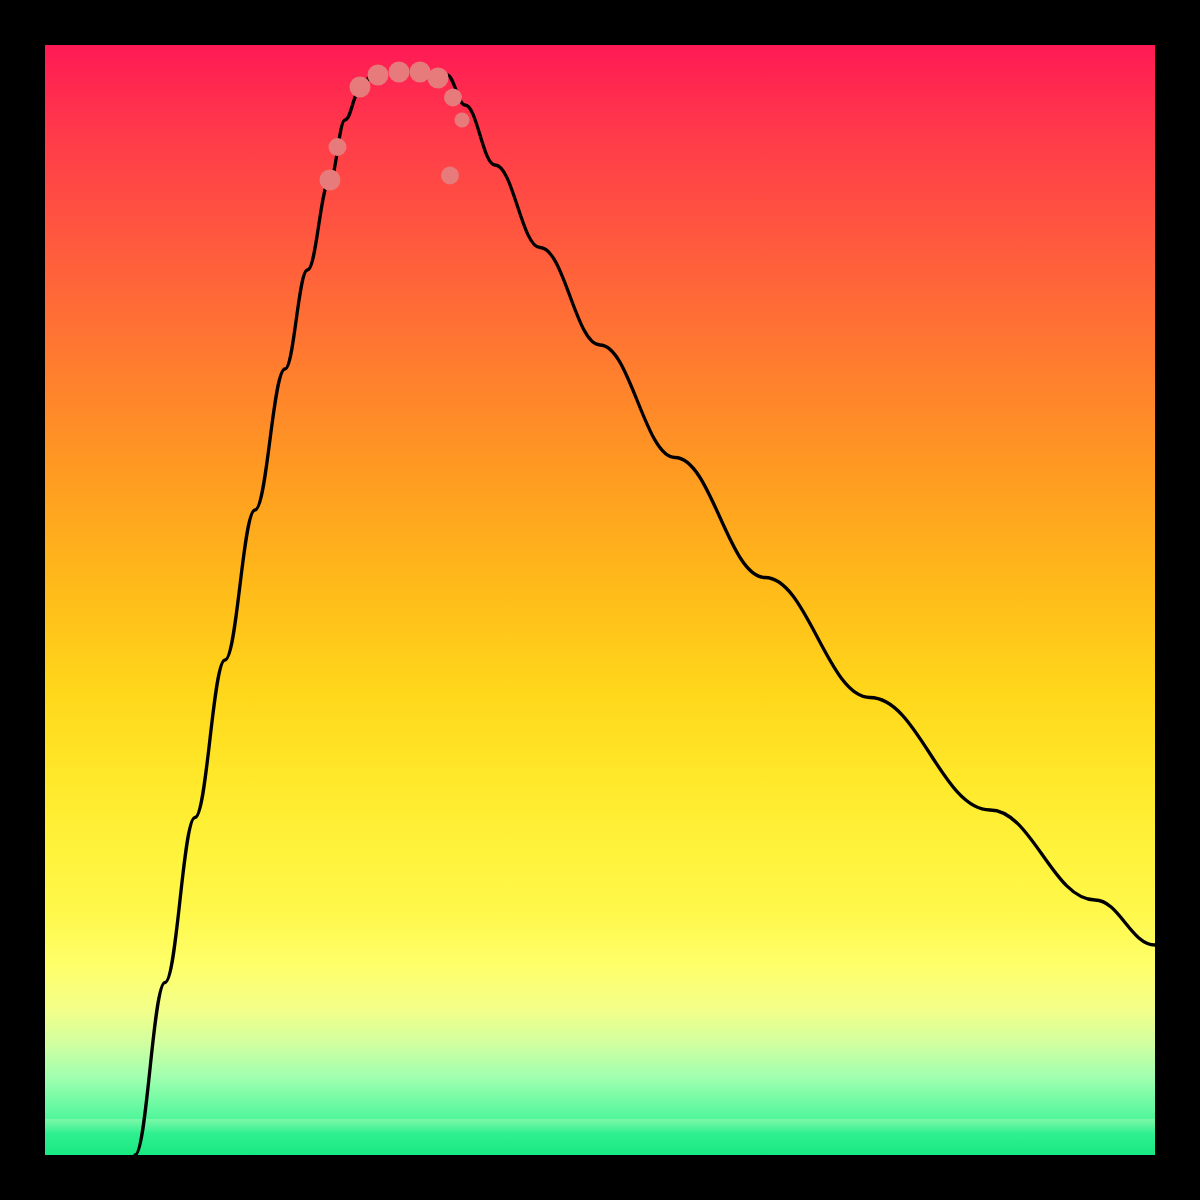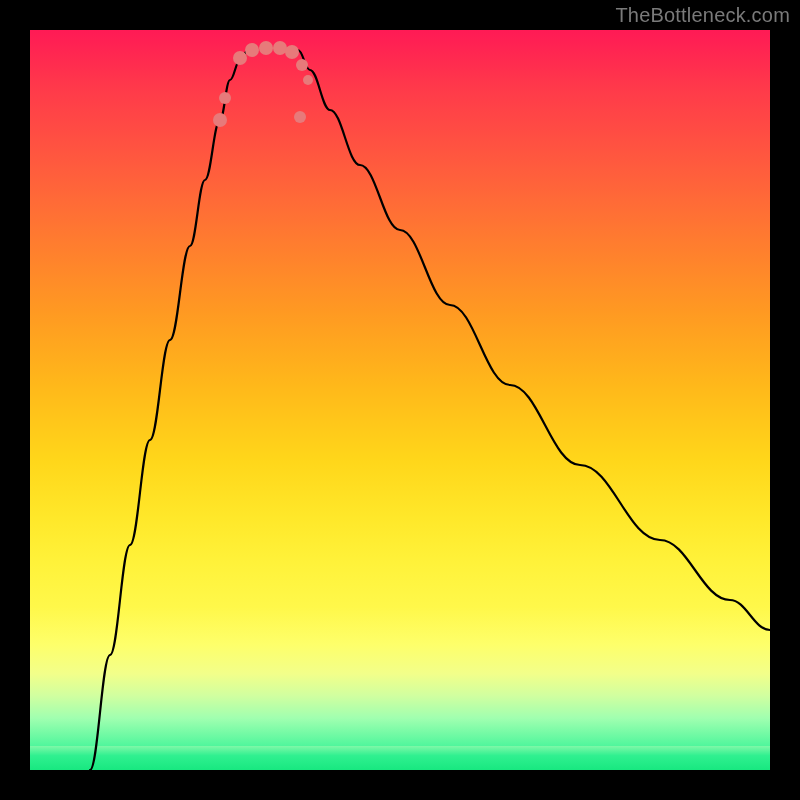--- a/index.html
+++ b/index.html
@@ -94,14 +94,13 @@
           <circle cx="222" cy="20" r="7" fill="#e77a7a"></circle>
           <circle cx="236" cy="18" r="7" fill="#e77a7a"></circle>
           <circle cx="250" cy="18" r="7" fill="#e77a7a"></circle>
           <circle cx="262" cy="22" r="7" fill="#e77a7a"></circle>
           <circle cx="272" cy="35" r="6" fill="#e77a7a"></circle>
           <circle cx="278" cy="50" r="5" fill="#e77a7a"></circle>
           <circle cx="270" cy="87" r="6" fill="#e77a7a"></circle>
         </g>
     </svg>
   </div>
-  <div class="watermark">TheBottleneck.com</div>
 </div>
 
 </body></html>

